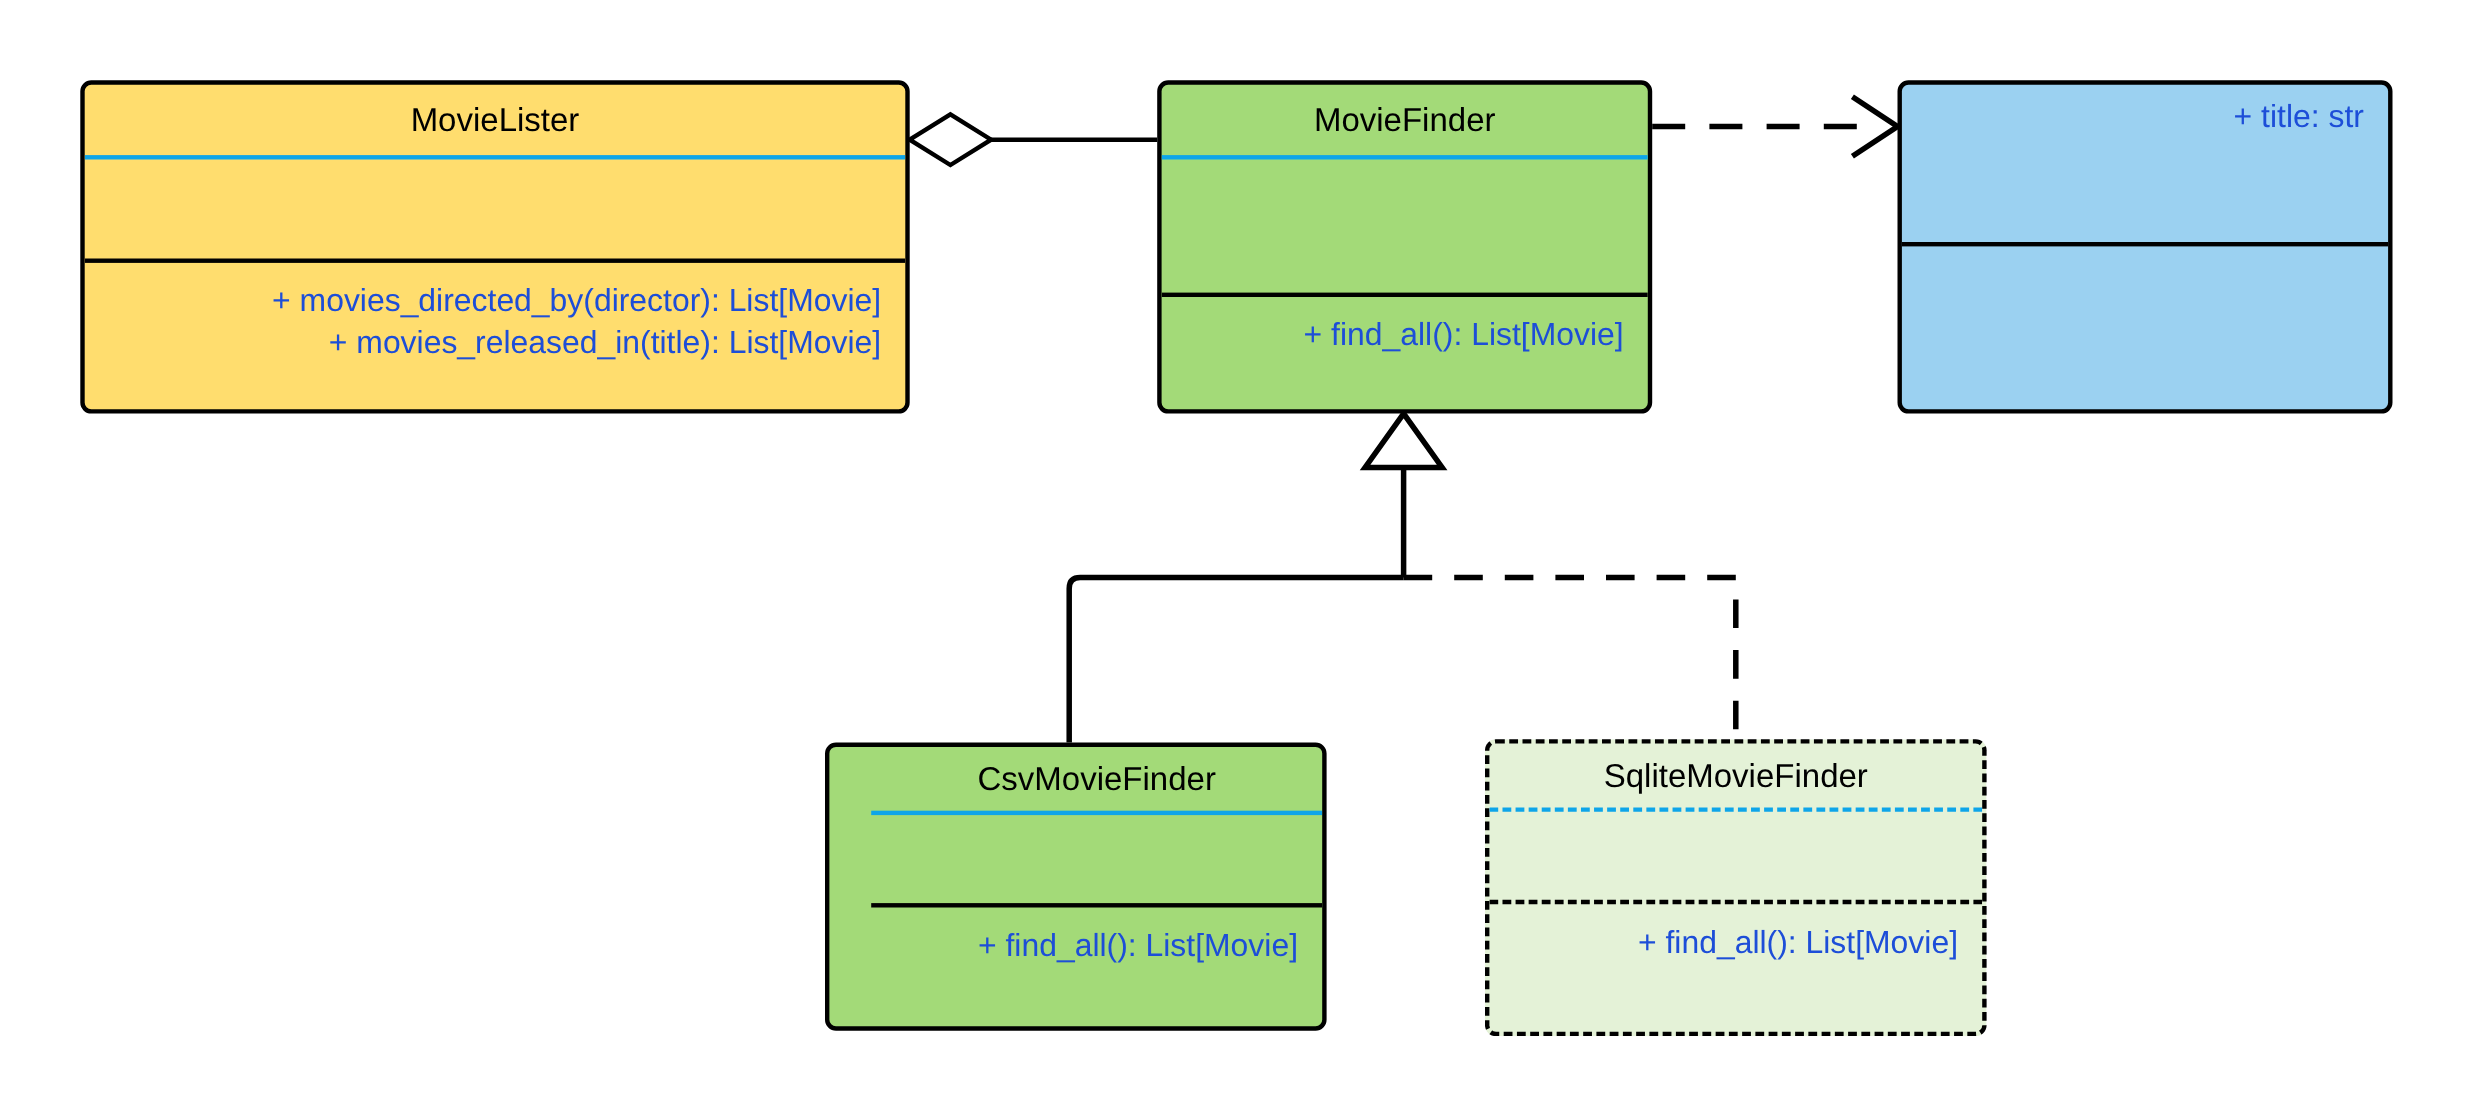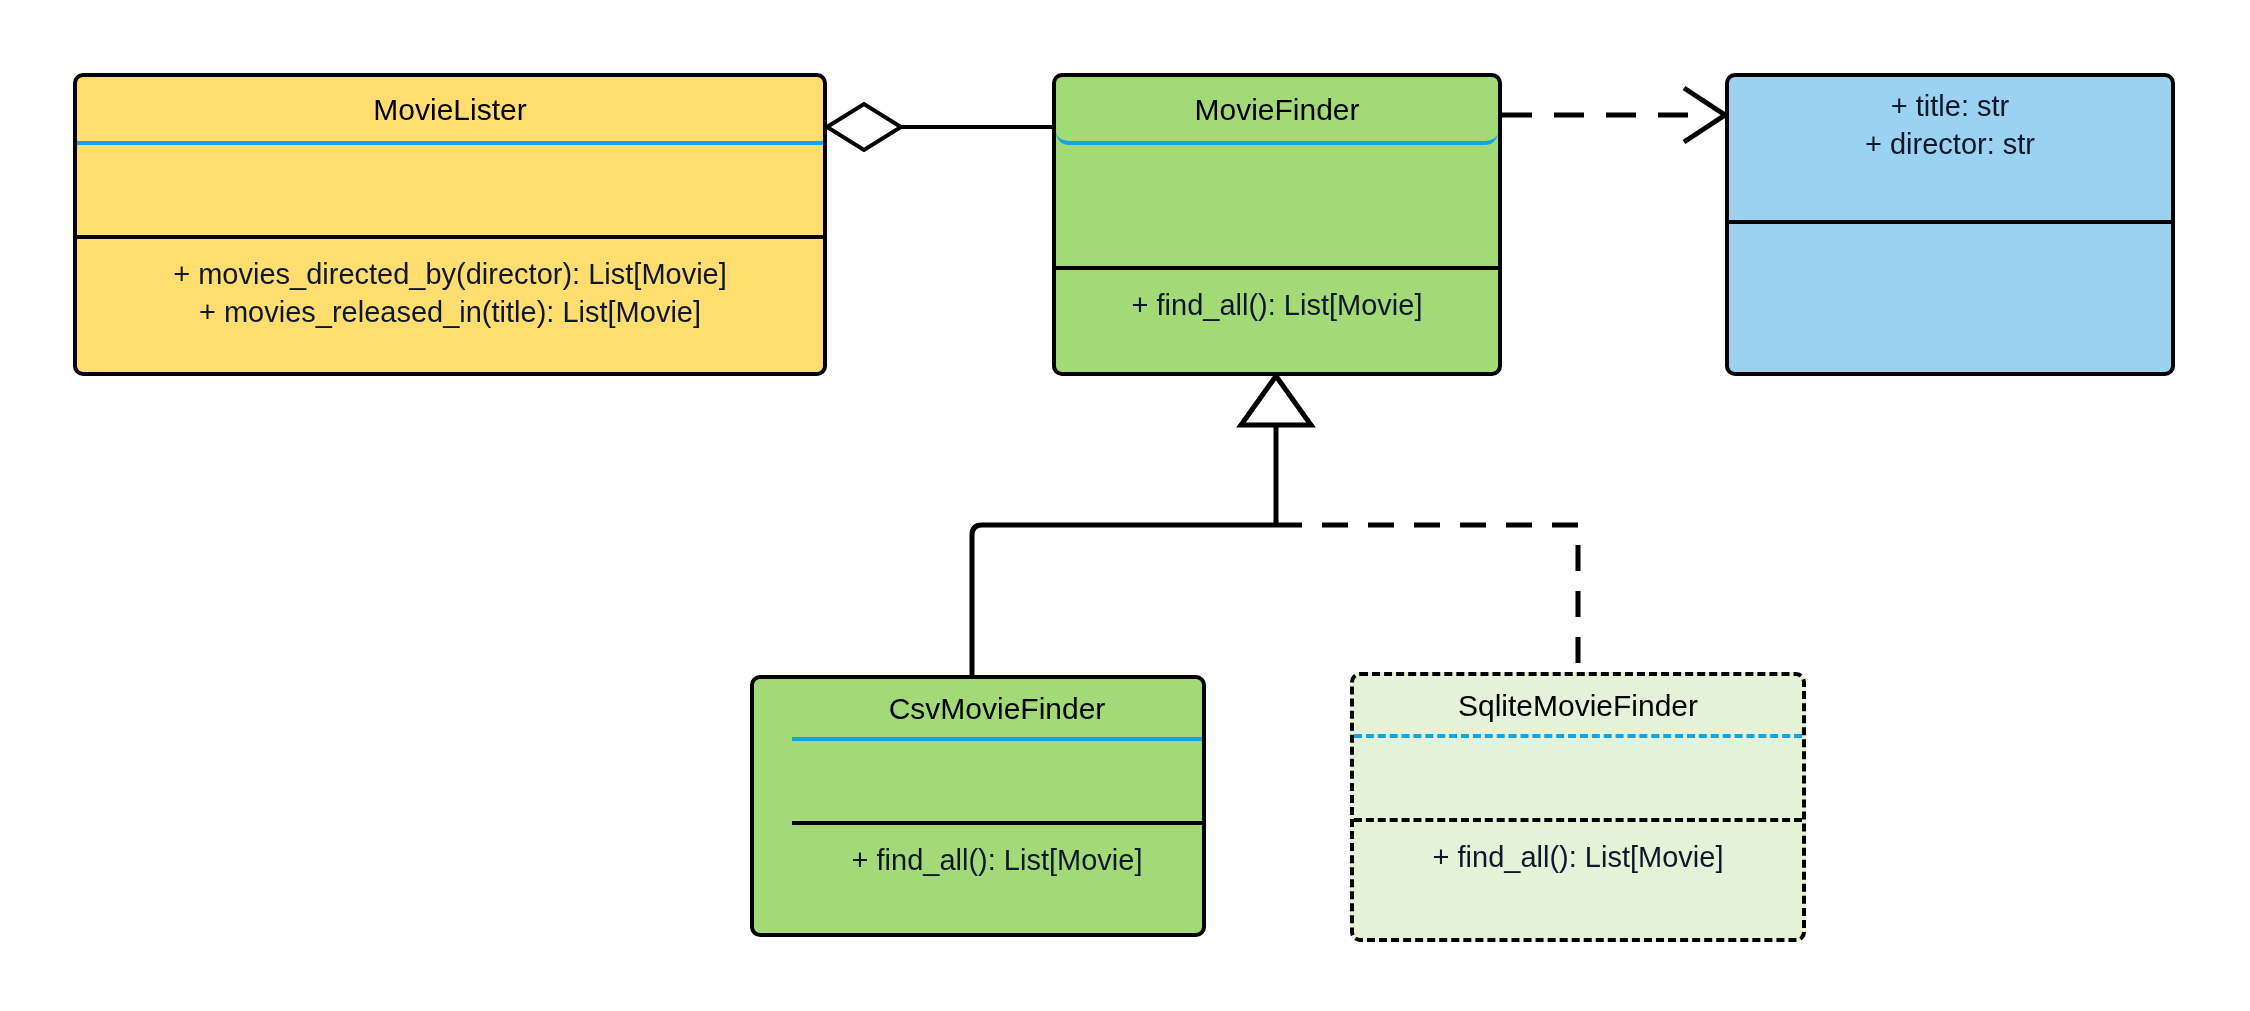--- a/index.html
+++ b/index.html
@@ -62,39 +62,39 @@
     border-bottom-style: dashed;
   }
   .class-name {
     font-size: 30px;
     color: #000000;
     line-height: 1.1;
     text-align: center;
   }
   .member {
     font-size: 29px;
-    color: #0f172a;
+    color: #1d4ed8;
     line-height: 1.32;
     white-space: nowrap;
-    text-align: center;
+    text-align: right;
   }
 
   
   #cls-movielister {
     left: 73px;  top: 73px;  width: 754px; height: 303px;
     background: #ffdd6e;
   }
   #cls-movielister .title-band  { height: 68px; }
   #cls-movielister .attr-band   { height: 94px; }
 
   #cls-moviefinder {
     left: 1052px; top: 73px; width: 450px; height: 303px;
     background: #a3da78;
   }
-  #cls-moviefinder .title-band  { height: 68px; border-radius: 13px; }
+  #cls-moviefinder .title-band  { height: 68px; }
   #cls-moviefinder .attr-band   { height: 125px; }
 
   #cls-movie {
     left: 1725px; top: 73px; width: 450px; height: 303px;
     background: #9bd1f1;
   }
   #cls-movie .title-band  { height: 70px; }
   #cls-movie .attr-band   { height: 147px; }
 
   #cls-csvmoviefinder {
@@ -160,21 +160,20 @@
     </div>
     <div class="compartment attr-band"></div>
     <div class="compartment method-band">
       <div class="member">+ find_all(): List[Movie]</div>
     </div>
   </div>
 
   <div class="uml-class" id="cls-movie">
     <div class="compartment attr-band">
       <div class="member">+ title: str</div>
-      <div class="member">+ director: str</div>
     </div>
     <div class="compartment method-band"></div>
   </div>
 
   <div class="uml-class" id="cls-csvmoviefinder">
     <div class="compartment title-band">
       <span class="class-name">CsvMovieFinder</span>
     </div>
     <div class="compartment attr-band"></div>
     <div class="compartment method-band">

